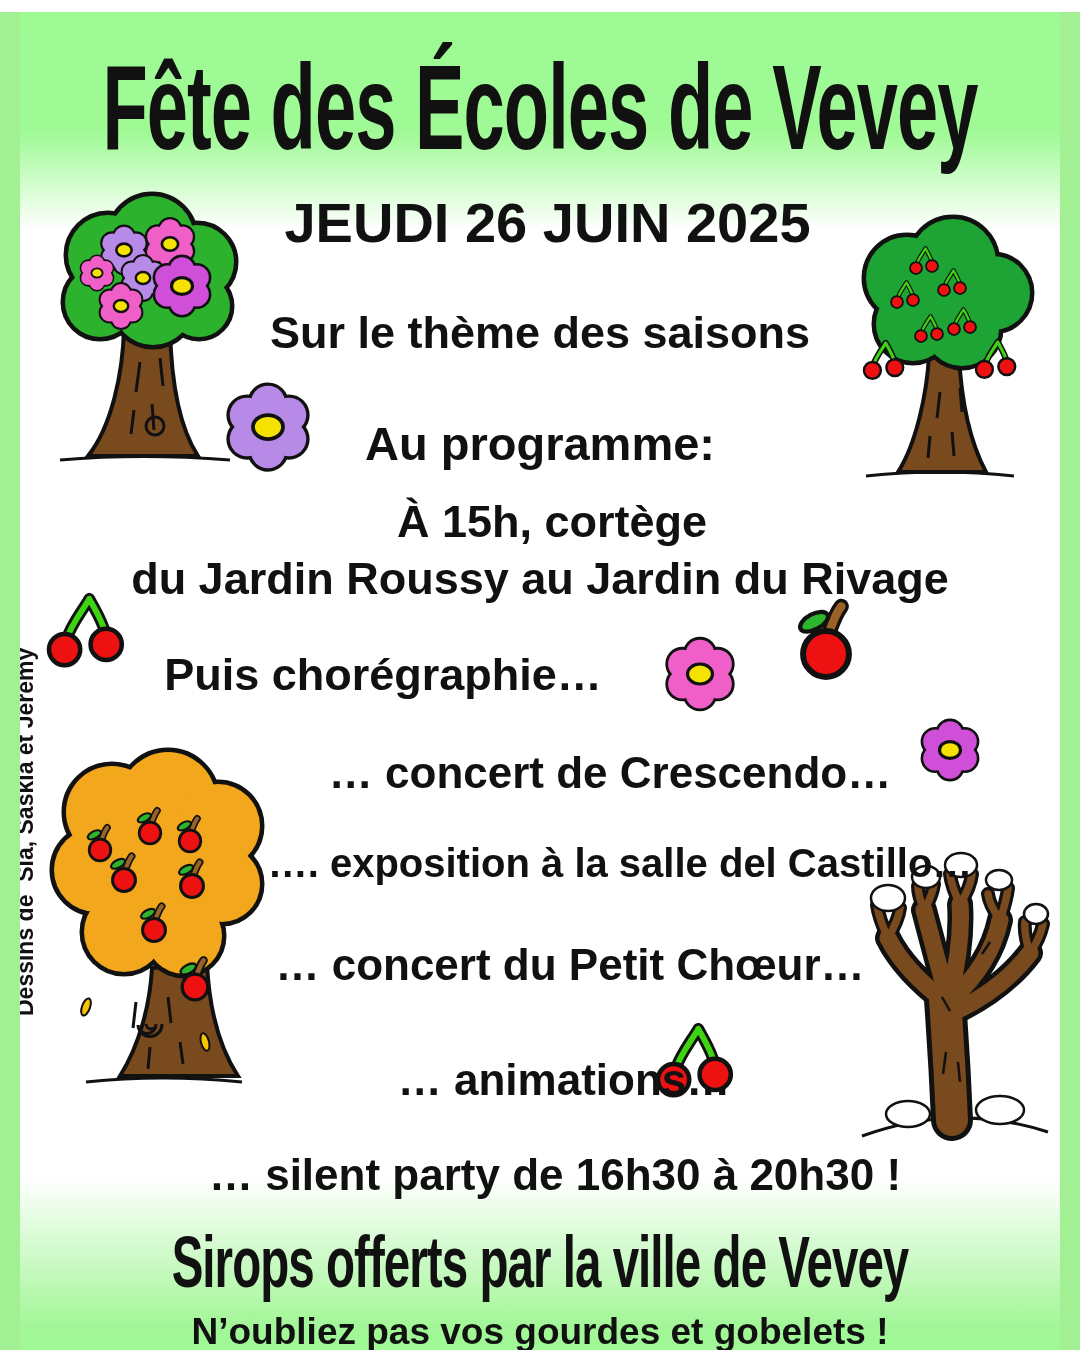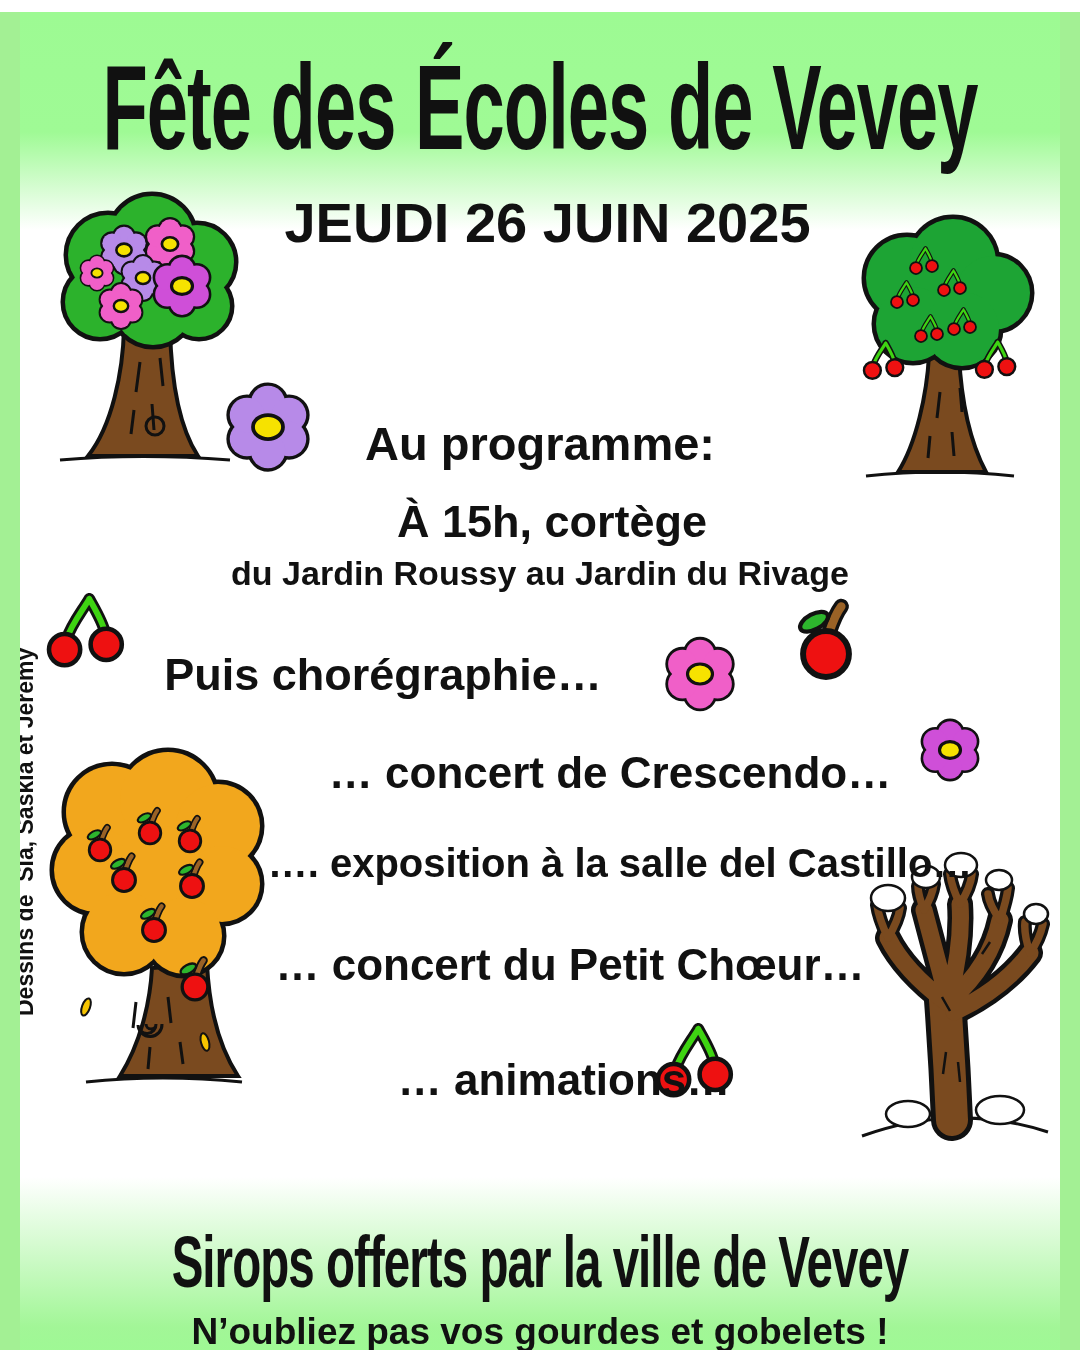--- a/index.html
+++ b/index.html
@@ -18,21 +18,21 @@
   .txt{
     position:absolute;left:20px;right:20px;text-align:center;
     font-weight:bold;white-space:nowrap;z-index:2;line-height:1.08;
   }
   .title{top:55px;font-size:78px;line-height:80px;letter-spacing:-1px;
          transform:scaleY(1.55) scaleX(.95);}
   .date{top:181px;font-size:56px;padding-left:15px;}
   .theme{top:297px;font-size:45px;}
   .prog-header{top:407px;font-size:47px;}
   .cortege1{top:486px;font-size:45px;padding-left:24px;}
-  .cortege2{top:543px;font-size:34px;}
+  .cortege2{top:543px;font-size:45px;}
   .item0{top:639px;font-size:45px;transform:translateX(-157px);}
   .item1{top:737px;font-size:44px;transform:translateX(70px);}
   .item2{top:830px;font-size:40px;transform:translateX(80px);}
   .item3{top:929px;font-size:44px;transform:translateX(30px);}
   .item4{top:1044px;font-size:44px;transform:translateX(24px);}
   .item5{top:1139px;font-size:44px;transform:translateX(15px);}
   .offer{top:1223px;font-size:50px;line-height:54px;letter-spacing:-1px;
          transform:scaleY(1.45) scaleX(.95);}
   .reminder{top:1300px;font-size:37px;}
   .credits{
@@ -200,27 +200,29 @@
     <g transform="translate(950,738) scale(1.05)">
       <use href="#petals" fill="#cf4fd8" stroke="#111" stroke-width="5"></use>
         <use href="#petals" fill="#cf4fd8"></use>
       <ellipse rx="10" ry="8" fill="#f6e200" stroke="#111" stroke-width="3"></ellipse>
     </g>
     <use href="#cherries" transform="translate(697,1052) scale(1.3)"></use>
   </svg>
 
   <div class="txt title">Fête des Écoles de Vevey</div>
   <div class="txt date">JEUDI 26 JUIN 2025</div>
+  <div class="txt theme">Sur le thème des saisons</div>
   <div class="txt prog-header">Au programme:</div>
   <div class="txt cortege1">À 15h, cortège</div>
   <div class="txt cortege2">du Jardin Roussy au Jardin du Rivage</div>
   <div class="txt item0">Puis chorégraphie…</div>
   <div class="txt item1">… concert de Crescendo…</div>
   <div class="txt item2">…. exposition à la salle del Castillo…</div>
   <div class="txt item3">… concert du Petit Chœur…</div>
   <div class="txt item4">… animations…</div>
+  <div class="txt item5">… silent party de 16h30 à 20h30 !</div>
   <div class="txt offer">Sirops offerts par la ville de Vevey</div>
   <div class="txt reminder">N’oubliez pas vos gourdes et gobelets !</div>
   <div class="credits">Dessins de  Sia, Saskia et Jeremy</div>
 
   <div class="edge edge-left"></div>
   <div class="edge edge-right"></div>
 </div>
 
 </body></html>

